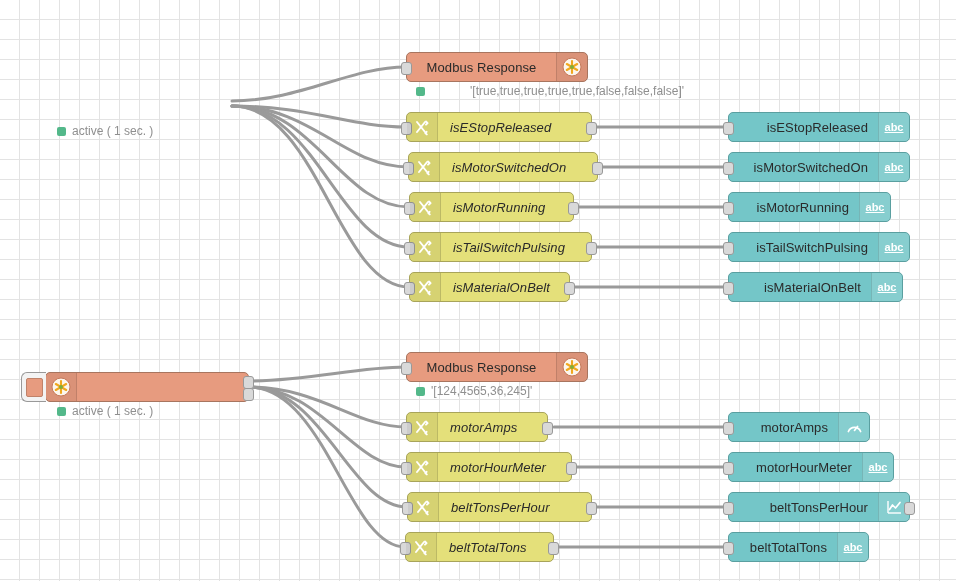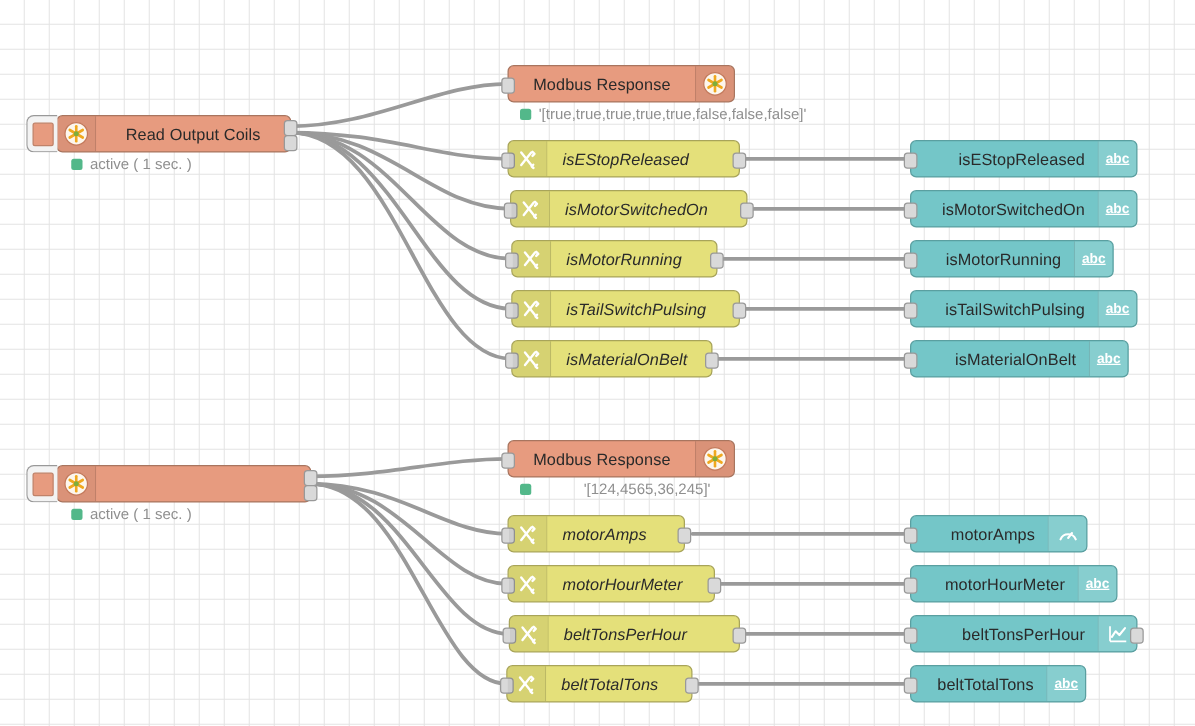--- a/index.html
+++ b/index.html
@@ -198,223 +198,204 @@
     <path class="wire" d="M248,387 C322,387 352,467 406,467"></path>
     <path class="wire" d="M248,387 C324,387 350,507 407,507"></path>
     <path class="wire" d="M248,387 C326,387 348,547 405,547"></path>
 
     <path class="wire" d="M554,427 L728,427"></path>
     <path class="wire" d="M572,467 L728,467"></path>
     <path class="wire" d="M592,507 L728,507"></path>
     <path class="wire" d="M554,547 L728,547"></path>
   </svg>
 
-  <div class="node modbus" style="left:45px; top:92px; width:188px;">
-    <div class="injectbtn">
-      <i></i>
-    </div>
-    <div class="iconbox left">
+  <div class="status" style="left:57px; top:124px;">
+    <span class="dot"></span>
+    <span>active ( 1 sec. )</span>
+  </div>
+
+  <div class="node modbus" style="left:406px; top:52px; width:182px;">
+    <div class="port in" style="top:9px;"></div>
+    <div class="label">Modbus Response</div>
+    <div class="iconbox right">
       <svg class="ico-svg" width="20" height="20" viewBox="0 0 20 20">
         <circle cx="10" cy="10" r="9" fill="#fdf6ec" stroke="#c47a5c" stroke-width="1"></circle>
         <g stroke="#f0a81e" stroke-width="2.1" stroke-linecap="round">
           <line x1="10" y1="4" x2="10" y2="16"></line>
           <line x1="4.8" y1="7" x2="15.2" y2="13"></line>
           <line x1="4.8" y1="13" x2="15.2" y2="7"></line>
         </g>
         <circle cx="10" cy="10" r="2" fill="#7fae3a"></circle>
       </svg>
     </div>
-    <div class="label">Read Output Coils</div>
-    <div class="port out" style="top:3px;"></div>
-    <div class="port out" style="top:15px;"></div>
-  </div>
-  <div class="status" style="left:57px; top:124px;">
+  </div>
+  <div class="status" style="left:416px; top:84px;gap:39px;">
     <span class="dot"></span>
-    <span>active ( 1 sec. )</span>
-  </div>
-
-  <div class="node modbus" style="left:406px; top:52px; width:182px;">
-    <div class="port in" style="top:9px;"></div>
-    <div class="label">Modbus Response</div>
-    <div class="iconbox right">
+    <span>'[true,true,true,true,true,false,false,false]'</span>
+  </div>
+
+  <div class="node func" style="left:406px; top:112px; width:186px;">
+    <div class="port in" style="top:9px;"></div>
+    <div class="iconbox left">
+      <svg class="ico-svg" width="18" height="18" viewBox="0 0 18 18">
+        <g stroke="#ffffff" stroke-width="1.9" fill="none" stroke-linecap="round" stroke-linejoin="round">
+          <path d="M4 4 L12 14"></path>
+          <path d="M12 4 L4 14"></path>
+          <path d="M13 3.5 l1.6 1.6 -1.6 1.6"></path>
+          <path d="M13.6 13.8 l-1.2 1.4 1.4 1.2"></path>
+        </g>
+      </svg>
+    </div>
+    <div class="label">isEStopReleased</div>
+    <div class="port out" style="top:9px;"></div>
+  </div>
+
+  <div class="node func" style="left:408px; top:152px; width:190px;">
+    <div class="port in" style="top:9px;"></div>
+    <div class="iconbox left">
+      <svg class="ico-svg" width="18" height="18" viewBox="0 0 18 18">
+        <g stroke="#ffffff" stroke-width="1.9" fill="none" stroke-linecap="round" stroke-linejoin="round">
+          <path d="M4 4 L12 14"></path>
+            <path d="M12 4 L4 14"></path>
+          <path d="M13 3.5 l1.6 1.6 -1.6 1.6"></path>
+          <path d="M13.6 13.8 l-1.2 1.4 1.4 1.2"></path>
+        </g>
+      </svg>
+    </div>
+    <div class="label">isMotorSwitchedOn</div>
+    <div class="port out" style="top:9px;"></div>
+  </div>
+
+  <div class="node func" style="left:409px; top:192px; width:165px;">
+    <div class="port in" style="top:9px;"></div>
+    <div class="iconbox left">
+      <svg class="ico-svg" width="18" height="18" viewBox="0 0 18 18">
+        <g stroke="#ffffff" stroke-width="1.9" fill="none" stroke-linecap="round" stroke-linejoin="round">
+          <path d="M4 4 L12 14"></path>
+            <path d="M12 4 L4 14"></path>
+          <path d="M13 3.5 l1.6 1.6 -1.6 1.6"></path>
+          <path d="M13.6 13.8 l-1.2 1.4 1.4 1.2"></path>
+        </g>
+      </svg>
+    </div>
+    <div class="label">isMotorRunning</div>
+    <div class="port out" style="top:9px;"></div>
+  </div>
+
+  <div class="node func" style="left:409px; top:232px; width:183px;">
+    <div class="port in" style="top:9px;"></div>
+    <div class="iconbox left">
+      <svg class="ico-svg" width="18" height="18" viewBox="0 0 18 18">
+        <g stroke="#ffffff" stroke-width="1.9" fill="none" stroke-linecap="round" stroke-linejoin="round">
+          <path d="M4 4 L12 14"></path>
+            <path d="M12 4 L4 14"></path>
+          <path d="M13 3.5 l1.6 1.6 -1.6 1.6"></path>
+          <path d="M13.6 13.8 l-1.2 1.4 1.4 1.2"></path>
+        </g>
+      </svg>
+    </div>
+    <div class="label">isTailSwitchPulsing</div>
+    <div class="port out" style="top:9px;"></div>
+  </div>
+
+  <div class="node func" style="left:409px; top:272px; width:161px;">
+    <div class="port in" style="top:9px;"></div>
+    <div class="iconbox left">
+      <svg class="ico-svg" width="18" height="18" viewBox="0 0 18 18">
+        <g stroke="#ffffff" stroke-width="1.9" fill="none" stroke-linecap="round" stroke-linejoin="round">
+          <path d="M4 4 L12 14"></path>
+            <path d="M12 4 L4 14"></path>
+          <path d="M13 3.5 l1.6 1.6 -1.6 1.6"></path>
+          <path d="M13.6 13.8 l-1.2 1.4 1.4 1.2"></path>
+        </g>
+      </svg>
+    </div>
+    <div class="label">isMaterialOnBelt</div>
+    <div class="port out" style="top:9px;"></div>
+  </div>
+
+  <div class="node ui" style="left:728px; top:112px; width:182px;">
+    <div class="port in" style="top:9px;"></div>
+    <div class="label">isEStopReleased</div>
+    <div class="iconbox right">
+      <span class="abc">abc</span>
+    </div>
+  </div>
+
+  <div class="node ui" style="left:728px; top:152px; width:182px;">
+    <div class="port in" style="top:9px;"></div>
+    <div class="label">isMotorSwitchedOn</div>
+    <div class="iconbox right">
+      <span class="abc">abc</span>
+    </div>
+  </div>
+
+  <div class="node ui" style="left:728px; top:192px; width:163px;">
+    <div class="port in" style="top:9px;"></div>
+    <div class="label">isMotorRunning</div>
+    <div class="iconbox right">
+      <span class="abc">abc</span>
+    </div>
+  </div>
+
+  <div class="node ui" style="left:728px; top:232px; width:182px;">
+    <div class="port in" style="top:9px;"></div>
+    <div class="label">isTailSwitchPulsing</div>
+    <div class="iconbox right">
+      <span class="abc">abc</span>
+    </div>
+  </div>
+
+  <div class="node ui" style="left:728px; top:272px; width:175px;">
+    <div class="port in" style="top:9px;"></div>
+    <div class="label">isMaterialOnBelt</div>
+    <div class="iconbox right">
+      <span class="abc">abc</span>
+    </div>
+  </div>
+
+  <div class="node modbus" style="left:45px; top:372px; width:204px;">
+    <div class="injectbtn">
+      <i></i>
+    </div>
+    <div class="iconbox left">
       <svg class="ico-svg" width="20" height="20" viewBox="0 0 20 20">
         <circle cx="10" cy="10" r="9" fill="#fdf6ec" stroke="#c47a5c" stroke-width="1"></circle>
         <g stroke="#f0a81e" stroke-width="2.1" stroke-linecap="round">
           <line x1="10" y1="4" x2="10" y2="16"></line>
           <line x1="4.8" y1="7" x2="15.2" y2="13"></line>
           <line x1="4.8" y1="13" x2="15.2" y2="7"></line>
         </g>
         <circle cx="10" cy="10" r="2" fill="#7fae3a"></circle>
       </svg>
     </div>
-  </div>
-  <div class="status" style="left:416px; top:84px;">
+    <div class="port out" style="top:3px;"></div>
+    <div class="port out" style="top:15px;"></div>
+  </div>
+  <div class="status" style="left:57px; top:404px;">
     <span class="dot"></span>
-    <span>'[true,true,true,true,true,false,false,false]'</span>
-  </div>
-
-  <div class="node func" style="left:406px; top:112px; width:186px;">
-    <div class="port in" style="top:9px;"></div>
-    <div class="iconbox left">
-      <svg class="ico-svg" width="18" height="18" viewBox="0 0 18 18">
-        <g stroke="#ffffff" stroke-width="1.9" fill="none" stroke-linecap="round" stroke-linejoin="round">
-          <path d="M4 4 L12 14"></path>
-          <path d="M12 4 L4 14"></path>
-          <path d="M13 3.5 l1.6 1.6 -1.6 1.6"></path>
-          <path d="M13.6 13.8 l-1.2 1.4 1.4 1.2"></path>
-        </g>
-      </svg>
-    </div>
-    <div class="label">isEStopReleased</div>
-    <div class="port out" style="top:9px;"></div>
-  </div>
-
-  <div class="node func" style="left:408px; top:152px; width:190px;">
-    <div class="port in" style="top:9px;"></div>
-    <div class="iconbox left">
-      <svg class="ico-svg" width="18" height="18" viewBox="0 0 18 18">
-        <g stroke="#ffffff" stroke-width="1.9" fill="none" stroke-linecap="round" stroke-linejoin="round">
-          <path d="M4 4 L12 14"></path>
-            <path d="M12 4 L4 14"></path>
-          <path d="M13 3.5 l1.6 1.6 -1.6 1.6"></path>
-          <path d="M13.6 13.8 l-1.2 1.4 1.4 1.2"></path>
-        </g>
-      </svg>
-    </div>
-    <div class="label">isMotorSwitchedOn</div>
-    <div class="port out" style="top:9px;"></div>
-  </div>
-
-  <div class="node func" style="left:409px; top:192px; width:165px;">
-    <div class="port in" style="top:9px;"></div>
-    <div class="iconbox left">
-      <svg class="ico-svg" width="18" height="18" viewBox="0 0 18 18">
-        <g stroke="#ffffff" stroke-width="1.9" fill="none" stroke-linecap="round" stroke-linejoin="round">
-          <path d="M4 4 L12 14"></path>
-            <path d="M12 4 L4 14"></path>
-          <path d="M13 3.5 l1.6 1.6 -1.6 1.6"></path>
-          <path d="M13.6 13.8 l-1.2 1.4 1.4 1.2"></path>
-        </g>
-      </svg>
-    </div>
-    <div class="label">isMotorRunning</div>
-    <div class="port out" style="top:9px;"></div>
-  </div>
-
-  <div class="node func" style="left:409px; top:232px; width:183px;">
-    <div class="port in" style="top:9px;"></div>
-    <div class="iconbox left">
-      <svg class="ico-svg" width="18" height="18" viewBox="0 0 18 18">
-        <g stroke="#ffffff" stroke-width="1.9" fill="none" stroke-linecap="round" stroke-linejoin="round">
-          <path d="M4 4 L12 14"></path>
-            <path d="M12 4 L4 14"></path>
-          <path d="M13 3.5 l1.6 1.6 -1.6 1.6"></path>
-          <path d="M13.6 13.8 l-1.2 1.4 1.4 1.2"></path>
-        </g>
-      </svg>
-    </div>
-    <div class="label">isTailSwitchPulsing</div>
-    <div class="port out" style="top:9px;"></div>
-  </div>
-
-  <div class="node func" style="left:409px; top:272px; width:161px;">
-    <div class="port in" style="top:9px;"></div>
-    <div class="iconbox left">
-      <svg class="ico-svg" width="18" height="18" viewBox="0 0 18 18">
-        <g stroke="#ffffff" stroke-width="1.9" fill="none" stroke-linecap="round" stroke-linejoin="round">
-          <path d="M4 4 L12 14"></path>
-            <path d="M12 4 L4 14"></path>
-          <path d="M13 3.5 l1.6 1.6 -1.6 1.6"></path>
-          <path d="M13.6 13.8 l-1.2 1.4 1.4 1.2"></path>
-        </g>
-      </svg>
-    </div>
-    <div class="label">isMaterialOnBelt</div>
-    <div class="port out" style="top:9px;"></div>
-  </div>
-
-  <div class="node ui" style="left:728px; top:112px; width:182px;">
-    <div class="port in" style="top:9px;"></div>
-    <div class="label">isEStopReleased</div>
-    <div class="iconbox right">
-      <span class="abc">abc</span>
-    </div>
-  </div>
-
-  <div class="node ui" style="left:728px; top:152px; width:182px;">
-    <div class="port in" style="top:9px;"></div>
-    <div class="label">isMotorSwitchedOn</div>
-    <div class="iconbox right">
-      <span class="abc">abc</span>
-    </div>
-  </div>
-
-  <div class="node ui" style="left:728px; top:192px; width:163px;">
-    <div class="port in" style="top:9px;"></div>
-    <div class="label">isMotorRunning</div>
-    <div class="iconbox right">
-      <span class="abc">abc</span>
-    </div>
-  </div>
-
-  <div class="node ui" style="left:728px; top:232px; width:182px;">
-    <div class="port in" style="top:9px;"></div>
-    <div class="label">isTailSwitchPulsing</div>
-    <div class="iconbox right">
-      <span class="abc">abc</span>
-    </div>
-  </div>
-
-  <div class="node ui" style="left:728px; top:272px; width:175px;">
-    <div class="port in" style="top:9px;"></div>
-    <div class="label">isMaterialOnBelt</div>
-    <div class="iconbox right">
-      <span class="abc">abc</span>
-    </div>
-  </div>
-
-  <div class="node modbus" style="left:45px; top:372px; width:204px;">
-    <div class="injectbtn">
-      <i></i>
-    </div>
-    <div class="iconbox left">
+    <span>active ( 1 sec. )</span>
+  </div>
+
+  <div class="node modbus" style="left:406px; top:352px; width:182px;">
+    <div class="port in" style="top:9px;"></div>
+    <div class="label">Modbus Response</div>
+    <div class="iconbox right">
       <svg class="ico-svg" width="20" height="20" viewBox="0 0 20 20">
         <circle cx="10" cy="10" r="9" fill="#fdf6ec" stroke="#c47a5c" stroke-width="1"></circle>
         <g stroke="#f0a81e" stroke-width="2.1" stroke-linecap="round">
           <line x1="10" y1="4" x2="10" y2="16"></line>
           <line x1="4.8" y1="7" x2="15.2" y2="13"></line>
           <line x1="4.8" y1="13" x2="15.2" y2="7"></line>
         </g>
         <circle cx="10" cy="10" r="2" fill="#7fae3a"></circle>
       </svg>
     </div>
-    <div class="port out" style="top:3px;"></div>
-    <div class="port out" style="top:15px;"></div>
-  </div>
-  <div class="status" style="left:57px; top:404px;">
-    <span class="dot"></span>
-    <span>active ( 1 sec. )</span>
-  </div>
-
-  <div class="node modbus" style="left:406px; top:352px; width:182px;">
-    <div class="port in" style="top:9px;"></div>
-    <div class="label">Modbus Response</div>
-    <div class="iconbox right">
-      <svg class="ico-svg" width="20" height="20" viewBox="0 0 20 20">
-        <circle cx="10" cy="10" r="9" fill="#fdf6ec" stroke="#c47a5c" stroke-width="1"></circle>
-        <g stroke="#f0a81e" stroke-width="2.1" stroke-linecap="round">
-          <line x1="10" y1="4" x2="10" y2="16"></line>
-          <line x1="4.8" y1="7" x2="15.2" y2="13"></line>
-          <line x1="4.8" y1="13" x2="15.2" y2="7"></line>
-        </g>
-        <circle cx="10" cy="10" r="2" fill="#7fae3a"></circle>
-      </svg>
-    </div>
-  </div>
-  <div class="status" style="left:416px; top:384px;gap:36px;">
+  </div>
+  <div class="status" style="left:416px; top:384px;">
     <span class="dot"></span>
     <span>'[124,4565,36,245]'</span>
   </div>
 
   <div class="node func" style="left:406px; top:412px; width:142px;">
     <div class="port in" style="top:9px;"></div>
     <div class="iconbox left">
       <svg class="ico-svg" width="18" height="18" viewBox="0 0 18 18">
         <g stroke="#ffffff" stroke-width="1.9" fill="none" stroke-linecap="round" stroke-linejoin="round">
           <path d="M4 4 L12 14"></path>

